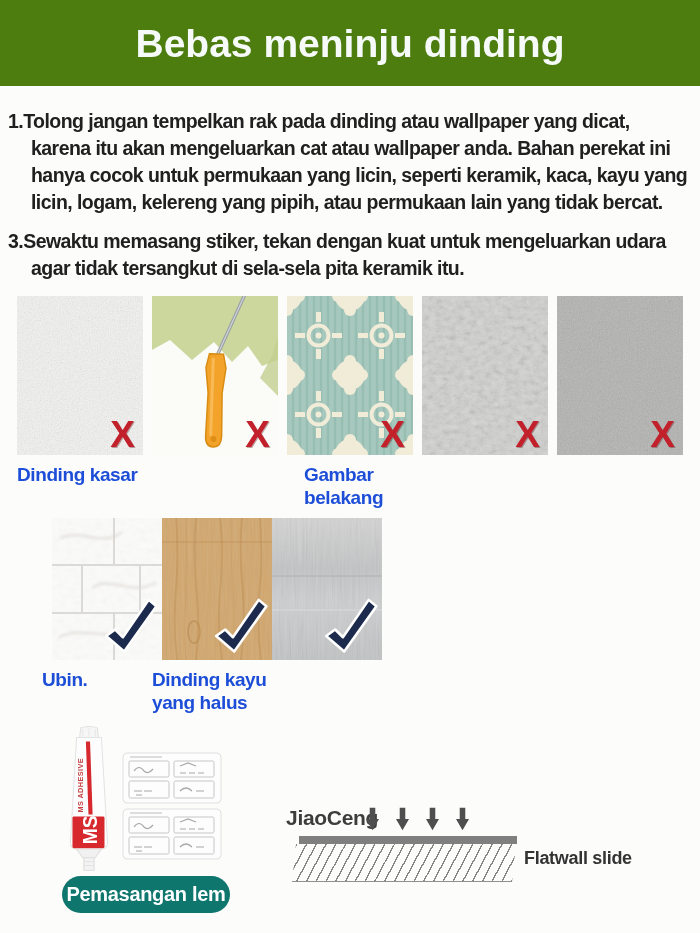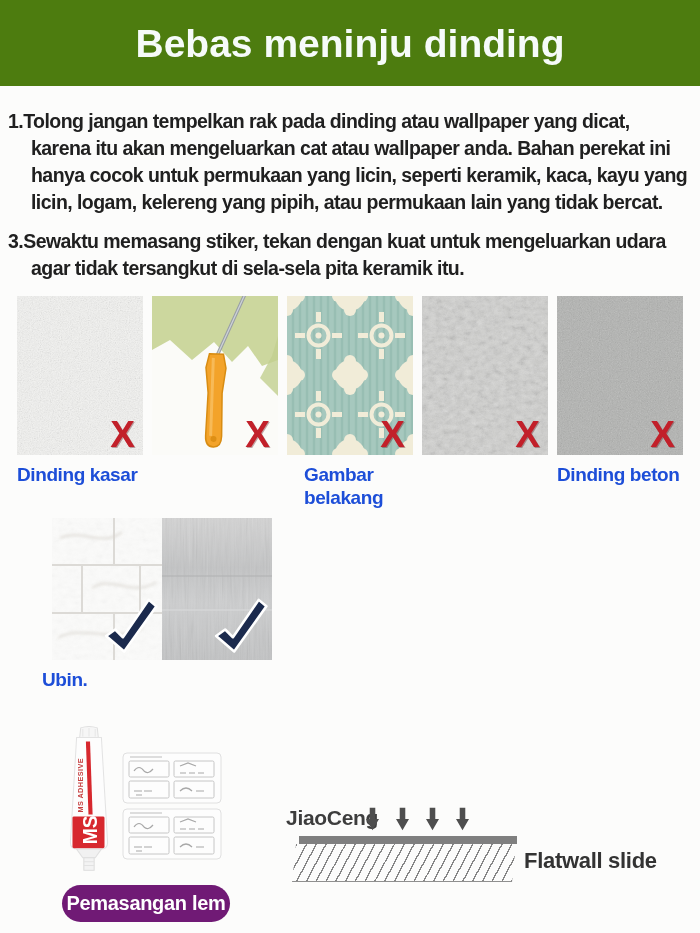--- a/index.html
+++ b/index.html
@@ -32,33 +32,33 @@
   .lbl.narrow{padding:0 17px;box-sizing:border-box;}
   .xmark{position:absolute;right:8px;bottom:2px;font-size:37px;line-height:1;
          font-weight:800;color:#c2202a;text-shadow:1px 1px 0 rgba(90,10,14,.35);}
   .chk{position:absolute;right:3px;bottom:6px;width:58px;height:58px;}
 
   
   .tube{position:absolute;left:58px;top:726px;width:62px;height:152px;}
   .sheet{position:absolute;left:122px;width:100px;height:52px;}
   .sheet1{top:752px;} .sheet2{top:808px;}
   .glue-btn{position:absolute;left:62px;top:876px;width:168px;height:37px;border-radius:19px;
-            background:#701a75;display:flex;align-items:center;justify-content:center;margin-top:9px;}
+            background:#0f766e;display:flex;align-items:center;justify-content:center;}
   .glue-btn span{color:#fff;font-size:20px;font-weight:700;letter-spacing:-0.3px;}
 
   
   .jiao{position:absolute;left:286px;top:806px;font-size:21px;font-weight:600;
         color:#3d3d3d;letter-spacing:-0.3px;}
   .arrows{position:absolute;left:366px;top:807px;display:flex;gap:17px;}
   .arrows svg{width:13px;height:24px;}
   .dia-bar{position:absolute;left:299px;top:836px;width:218px;height:8px;background:#7f7f7f;}
   .dia-hatch{position:absolute;left:296px;top:844px;width:220px;height:37px;
              background:repeating-linear-gradient(113deg,#868686 0 1.4px,transparent 1.4px 9px);
              border-bottom:1.5px solid #8f8f8f;transform:skewX(-6deg);transform-origin:top left;}
-  .flatwall{position:absolute;left:524px;top:848px;font-size:22px;font-weight:600;
+  .flatwall{position:absolute;left:524px;top:848px;font-size:18px;font-weight:600;
             color:#333;letter-spacing:-0.3px;}
 
   .defs-svg{position:absolute;width:0;height:0;overflow:hidden;}
 </style>
 </head>
 <body>
 
 <svg class="defs-svg" aria-hidden="true">
   <defs>
     <filter id="nfine" x="0%" y="0%" width="100%" height="100%">
@@ -196,21 +196,20 @@
     </div>
 
     <div class="cell">
       <div class="simg">
         <svg class="fill" viewBox="0 0 126 159" preserveAspectRatio="none">
           <rect width="126" height="159" fill="#b2b3b1"></rect>
           <rect width="126" height="159" filter="url(#nfine)" opacity="0.38"></rect>
         </svg>
         <span class="xmark">X</span>
       </div>
-      <div class="lbl">Dinding beton</div>
     </div>
   </div>
 
   <div class="row row2">
 
     <div class="cell">
       <div class="simg">
         <svg class="fill" viewBox="0 0 110 142" preserveAspectRatio="none">
           <rect width="110" height="142" fill="#fbfbfa"></rect>
           <rect width="110" height="142" filter="url(#nplaster)" opacity="0.08"></rect>
@@ -220,20 +219,36 @@
         </svg>
         <svg class="chk">
             <use href="#checkmark"></use>
           </svg>
       </div>
       <div class="lbl">Ubin.</div>
     </div>
 
 
 
+    <div class="cell">
+      <div class="simg">
+        <svg class="fill" viewBox="0 0 110 142" preserveAspectRatio="none">
+          <rect width="110" height="142" fill="#d2a76e"></rect>
+          <rect width="110" height="142" filter="url(#nvert)" opacity="0.16"></rect>
+          <path d="M14 0 q3 35 0 70 q-3 36 1 72 M34 0 q-3 40 1 80 q3 32 -1 62 M58 0 q4 30 0 74 q-3 34 2 68 M80 0 q-3 38 1 76 q2 30 -2 66 M98 0 q3 42 -1 78 q-2 34 2 64" stroke="#c0915a" stroke-width="1.8" fill="none" opacity="0.55"></path>
+          <path d="M24 0 q2 50 -1 100 q-1 22 1 42 M70 0 q-2 46 2 92 q1 26 -2 50" stroke="#c89a61" stroke-width="1" fill="none" opacity="0.5"></path>
+          <path d="M0 24 H110" stroke="#bf9157" stroke-width="1.5" opacity="0.5"></path>
+          <ellipse cx="32" cy="114" rx="6" ry="11" fill="none" stroke="#b5874c" stroke-width="1.5" opacity="0.6"></ellipse>
+        </svg>
+        <svg class="chk">
+            <use href="#checkmark"></use>
+          </svg>
+      </div>
+      <div class="lbl">Dinding kayu yang halus</div>
+    </div>
 
     <div class="cell">
       <div class="simg">
         <svg class="fill" viewBox="0 0 110 142" preserveAspectRatio="none">
           <rect width="110" height="142" fill="url(#metalG)"></rect>
           <rect width="110" height="142" filter="url(#nvert)" opacity="0.22"></rect>
           <path d="M0 58 H110" stroke="#b4b5b6" stroke-width="2" opacity="0.6"></path>
           <path d="M0 92 H110" stroke="#d8d9da" stroke-width="2" opacity="0.6"></path>
         </svg>
         <svg class="chk">

